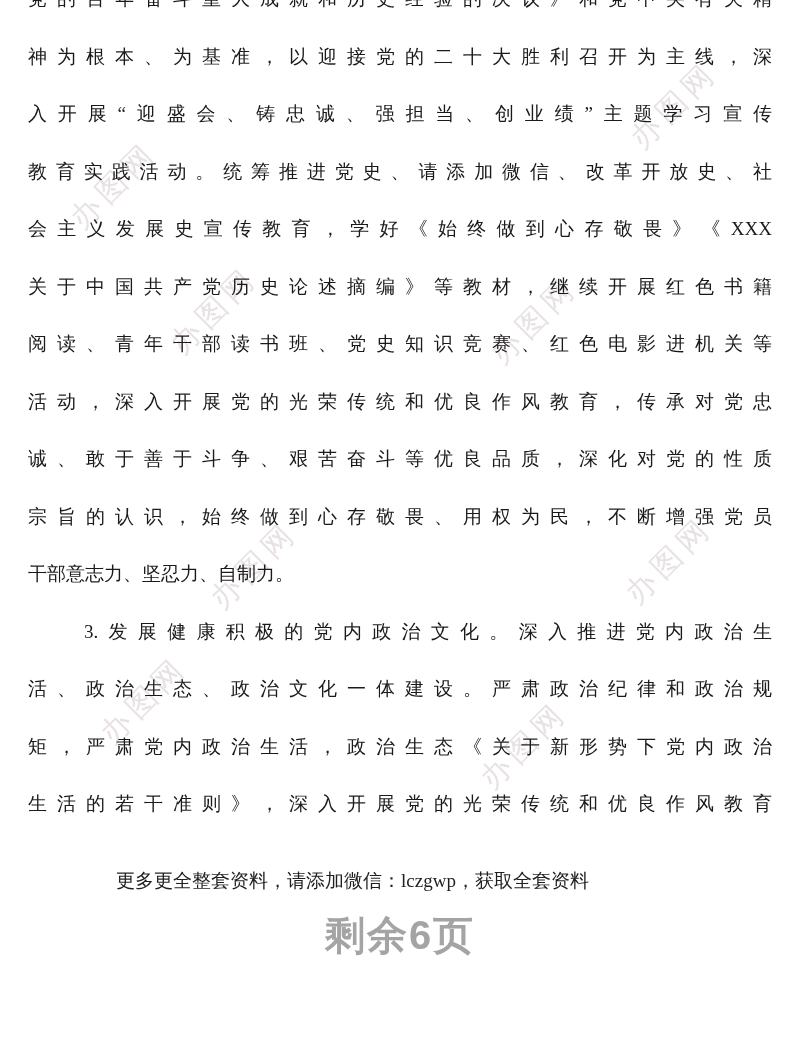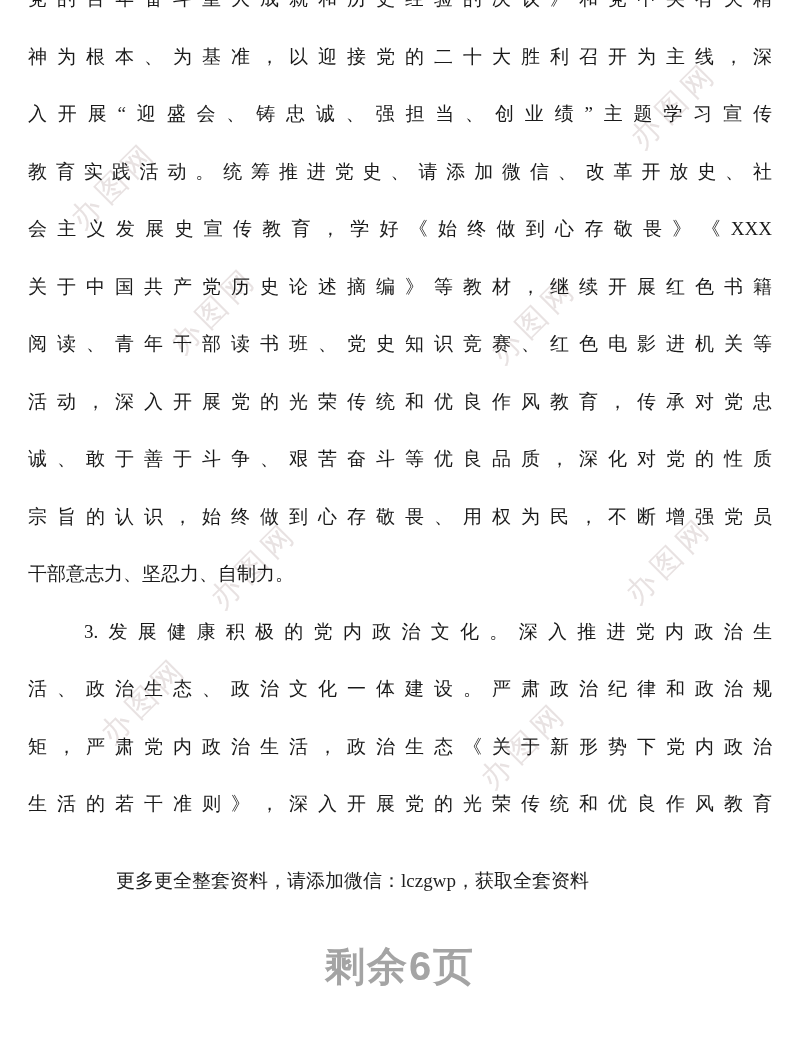--- a/index.html
+++ b/index.html
@@ -63,21 +63,21 @@
     width: 705px;
     text-align: center;
     font-size: 19px;
     color: #1f1f1f;
     line-height: 30px;
   }
 
   
   .banner {
     position: absolute;
-    top: 942px;
+    top: 911px;
     left: 0;
     width: 800px;
     display: flex;
     justify-content: center;
     align-items: center;
     gap: 88px;
   }
   .banner span {
     font-family: "Liberation Sans", "DejaVu Sans", sans-serif;
     font-weight: 700;

